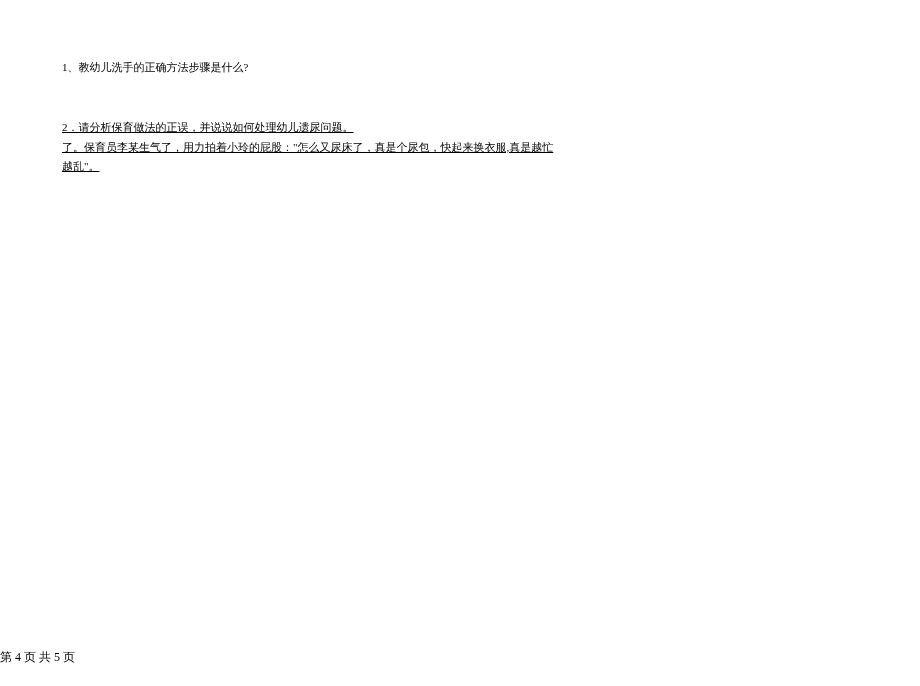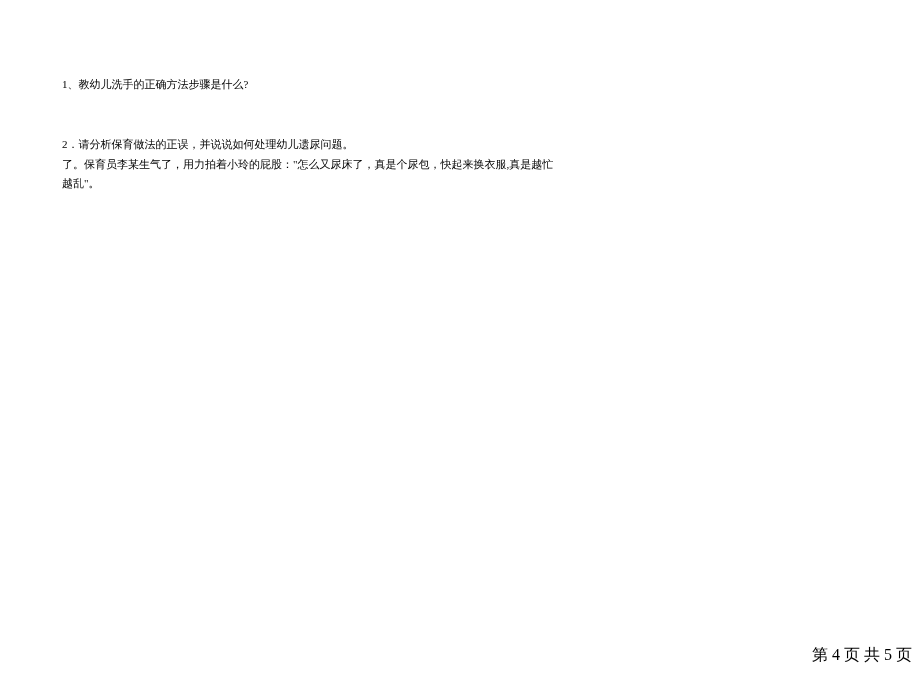--- a/index.html
+++ b/index.html
@@ -15,35 +15,35 @@
       font-size: 11px;
       color: #000000;
       position: relative;
     }
     .content {
       padding: 58px 62px 0 62px;
       line-height: 1.8;
     }
     .question {
       margin-bottom: 40px;
-      margin-top: 17px;
     }
     .question-2 {
       margin-top: 28px;
+      text-decoration: underline;
     }
     .indent {
       text-indent: 2.5em;
     }
     .footer {
       position: absolute;
       bottom: 20px;
       left: 0;
       right: 8px;
-      text-align: right;
-      font-size: 16px;
+      text-align: left;
+      font-size: 12px;
       color: #000000;
     }
   </style>
 </head>
 <body>
 
 <div class="content">
   <div class="question">
     <p>1、教幼儿洗手的正确方法步骤是什么?</p>
   </div>

